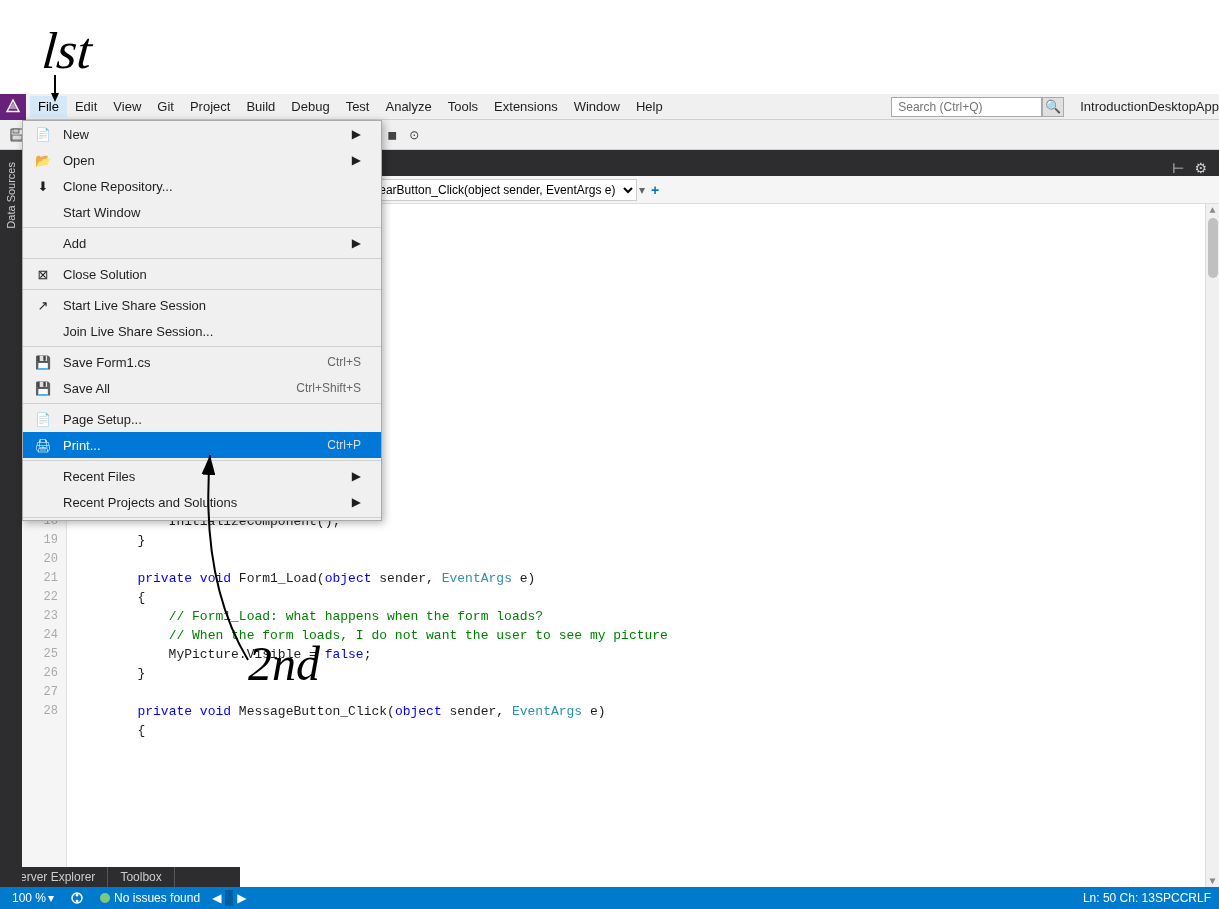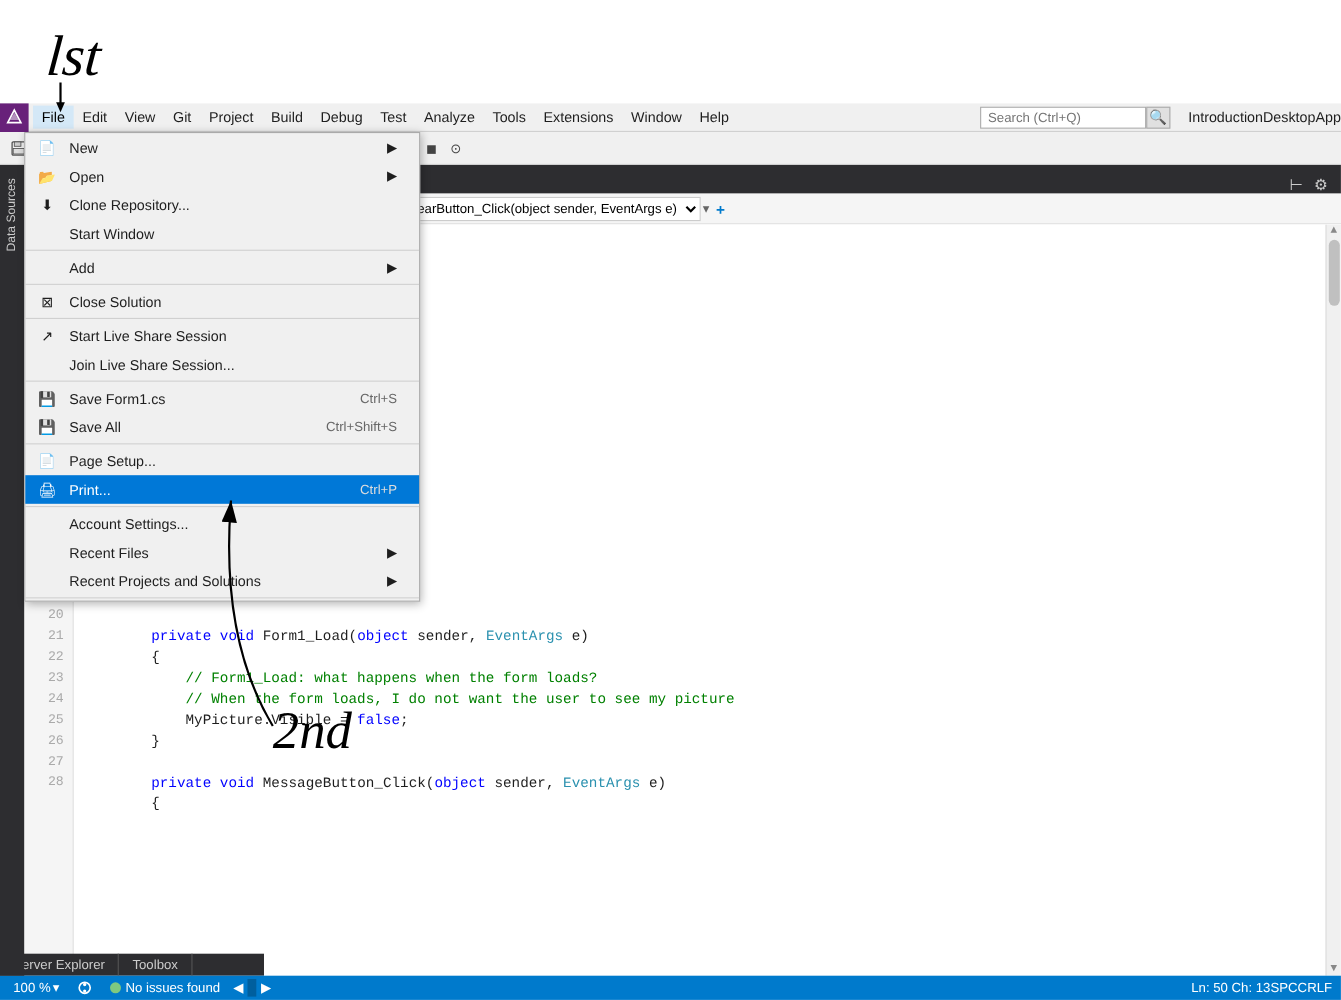--- a/index.html
+++ b/index.html
@@ -586,24 +586,20 @@
     <span>Page Setup...</span>
   </div>
 
   <div class="file-menu-item highlighted">
     <span class="icon">🖨</span>
     <span>Print...</span>
     <span class="shortcut" style="color:#ddd;">Ctrl+P</span>
   </div>
   <div class="file-menu-separator"></div>
 
-  <div class="file-menu-item">
-    <span class="icon"></span>
-    <span>Account Settings...</span>
-  </div>
 
   <div class="file-menu-item">
     <span class="icon"></span>
     <span>Recent Files</span>
     <span class="arrow">▶</span>
   </div>
 
   <div class="file-menu-item">
     <span class="icon"></span>
     <span>Recent Projects and Solutions</span>

